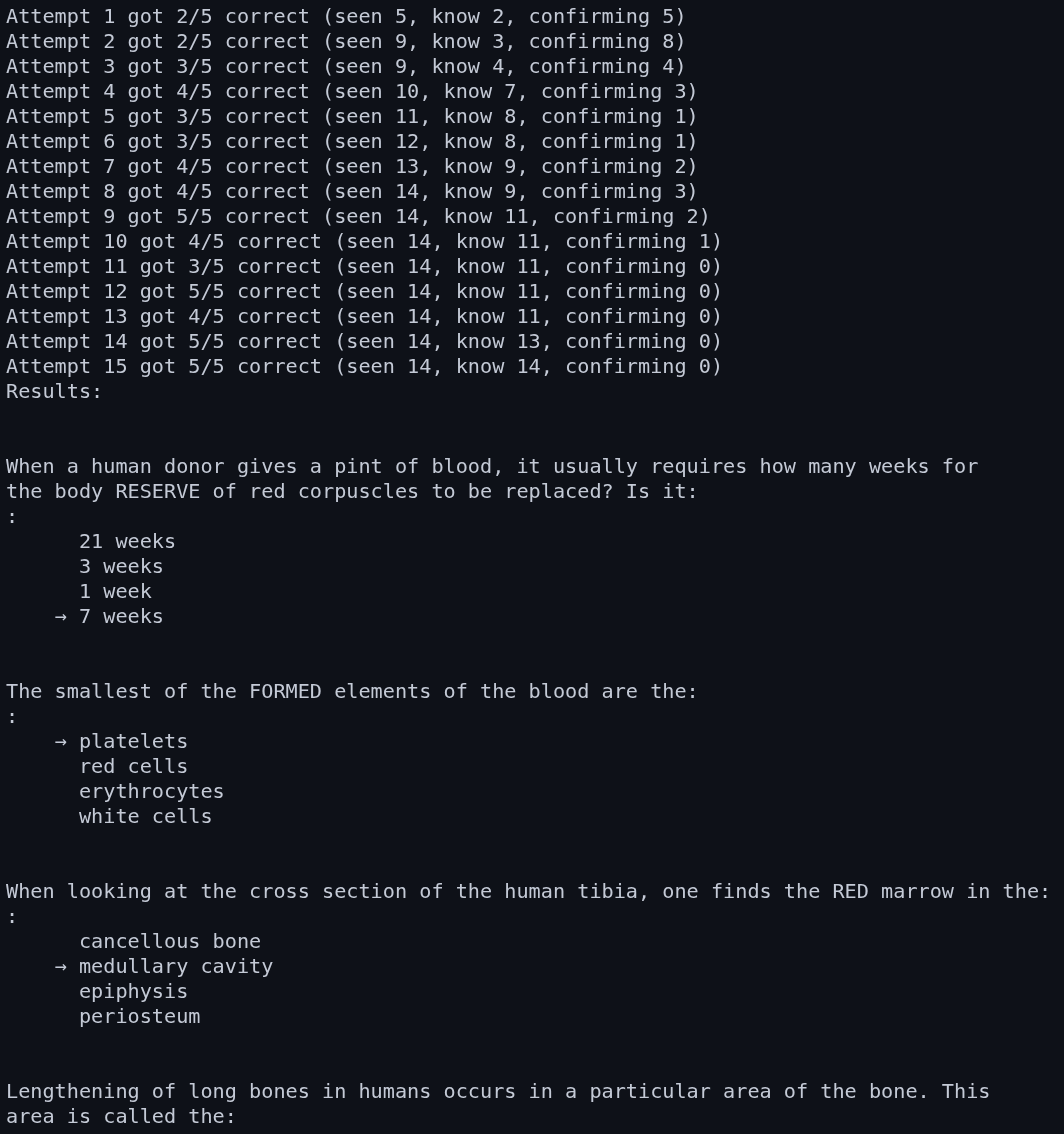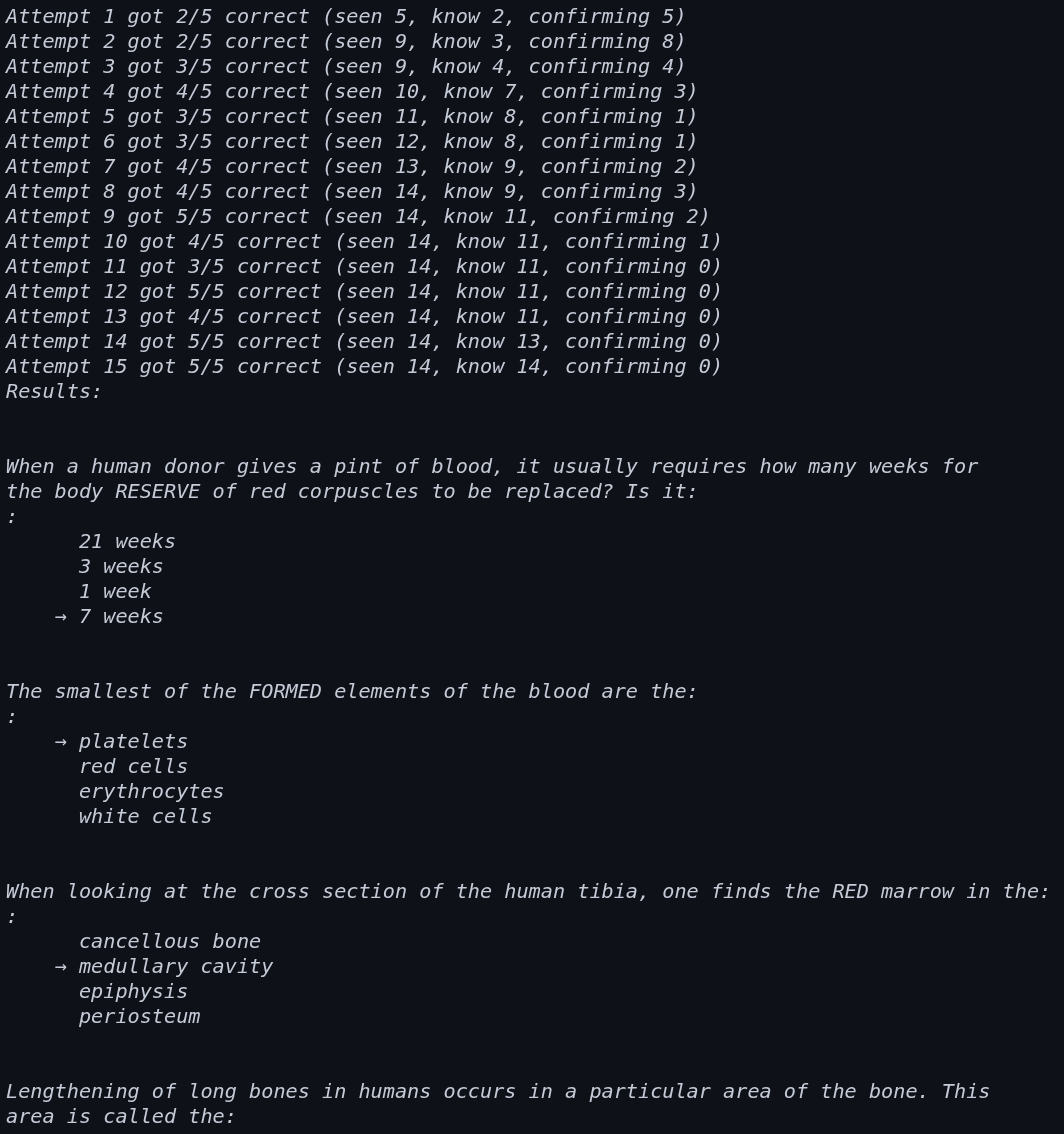--- a/index.html
+++ b/index.html
@@ -14,21 +14,20 @@
     font-family: "DejaVu Sans Mono", monospace;
     font-size: 20.2px;
     line-height: 25px;
     color: #c4cad6;
     -webkit-font-smoothing: antialiased;
   }
   #terminal {
     padding: 4px 0 0 6px;
     white-space: pre;
     box-sizing: border-box;
-    font-style: italic;
   }
   .line {
     white-space: pre;
     height: 25px;
     min-height: 25px;
   }
   .blank {
     height: 25px;
     min-height: 25px;
   }

